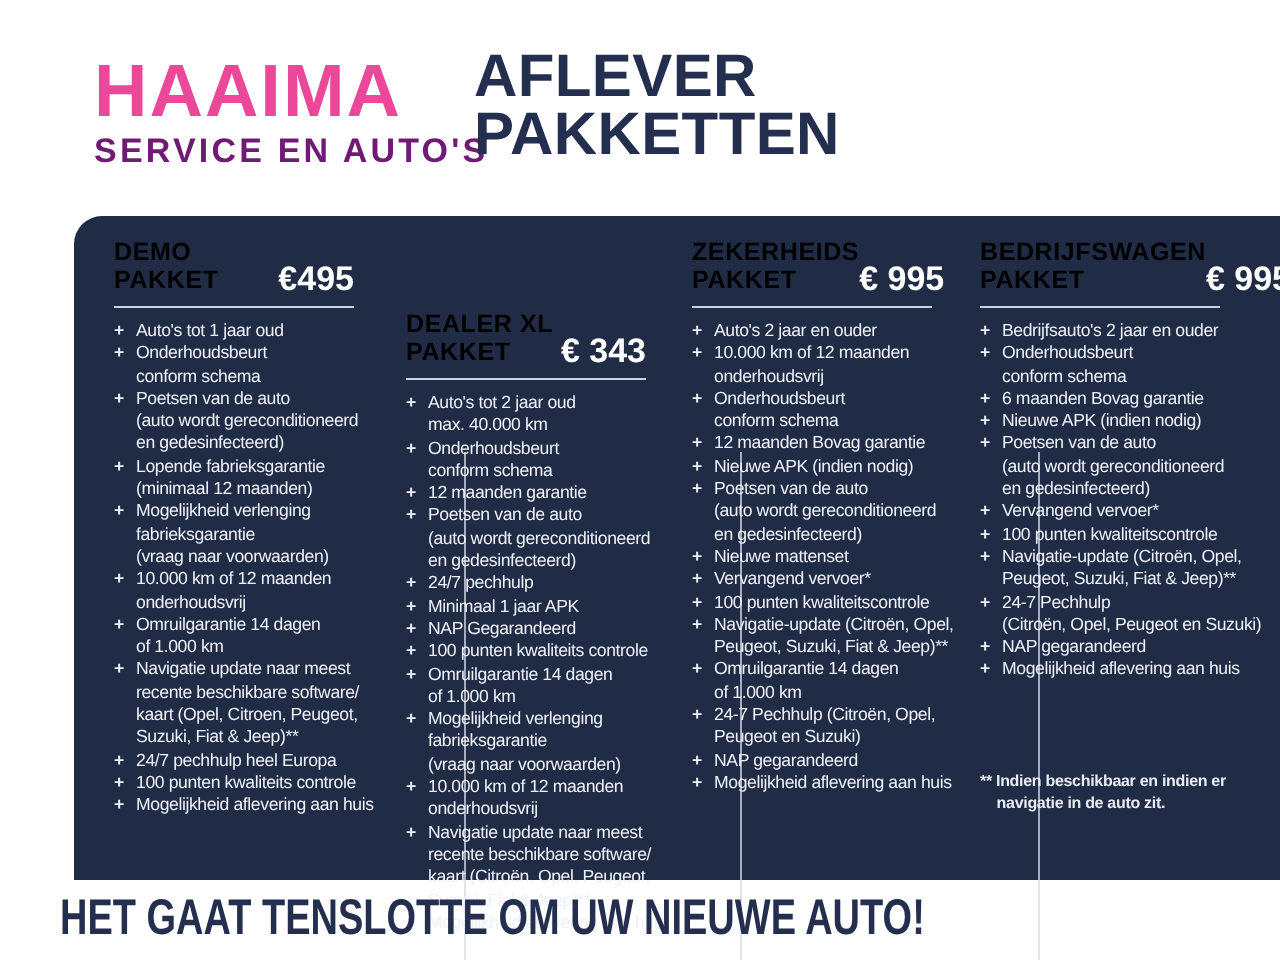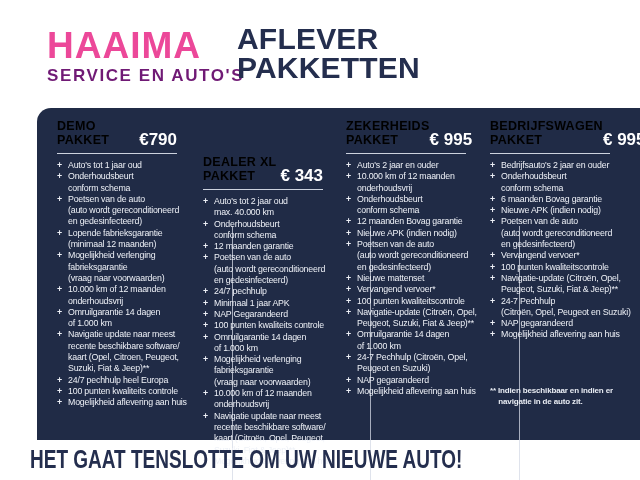--- a/index.html
+++ b/index.html
@@ -78,21 +78,21 @@
   <div class="v-divider" id="div1"></div>
   <div class="v-divider" id="div2"></div>
   <div class="v-divider" id="div3"></div>
 </div>
 
 <div id="columns">
   <section class="pkg" style="left: 57px;">
     <header class="pkg-head">
       <h2 class="pkg-name">DEMO
 PAKKET</h2>
-      <div class="pkg-price">€790</div>
+      <div class="pkg-price">€495</div>
     </header>
     <div class="rule"></div>
     <ul class="items">
         <li>
           <span class="plus">+</span>
           <span class="txt">Auto's tot 1 jaar oud</span>
         </li>
         <li>
           <span class="plus">+</span>
           <span class="txt">Onderhoudsbeurt

